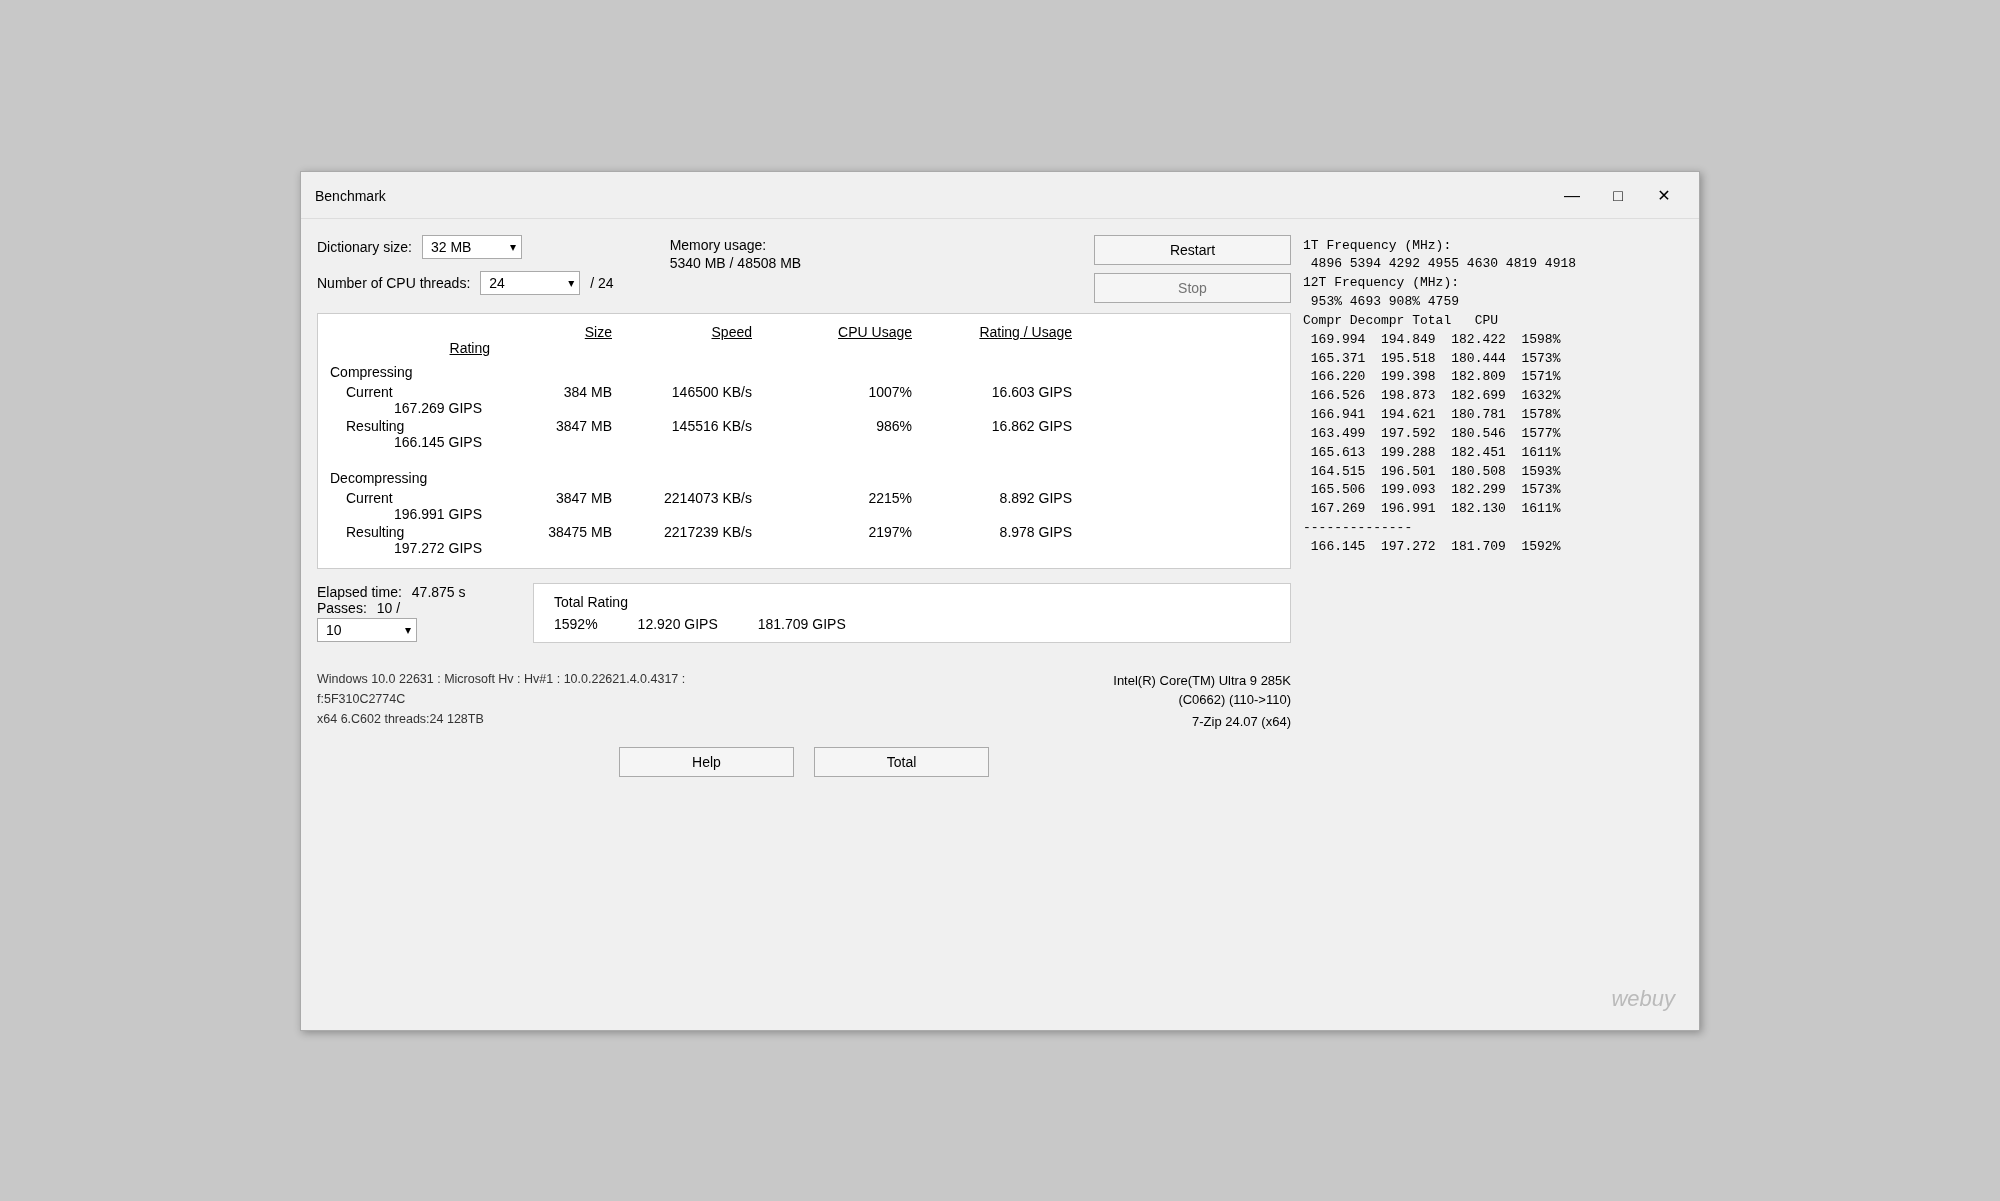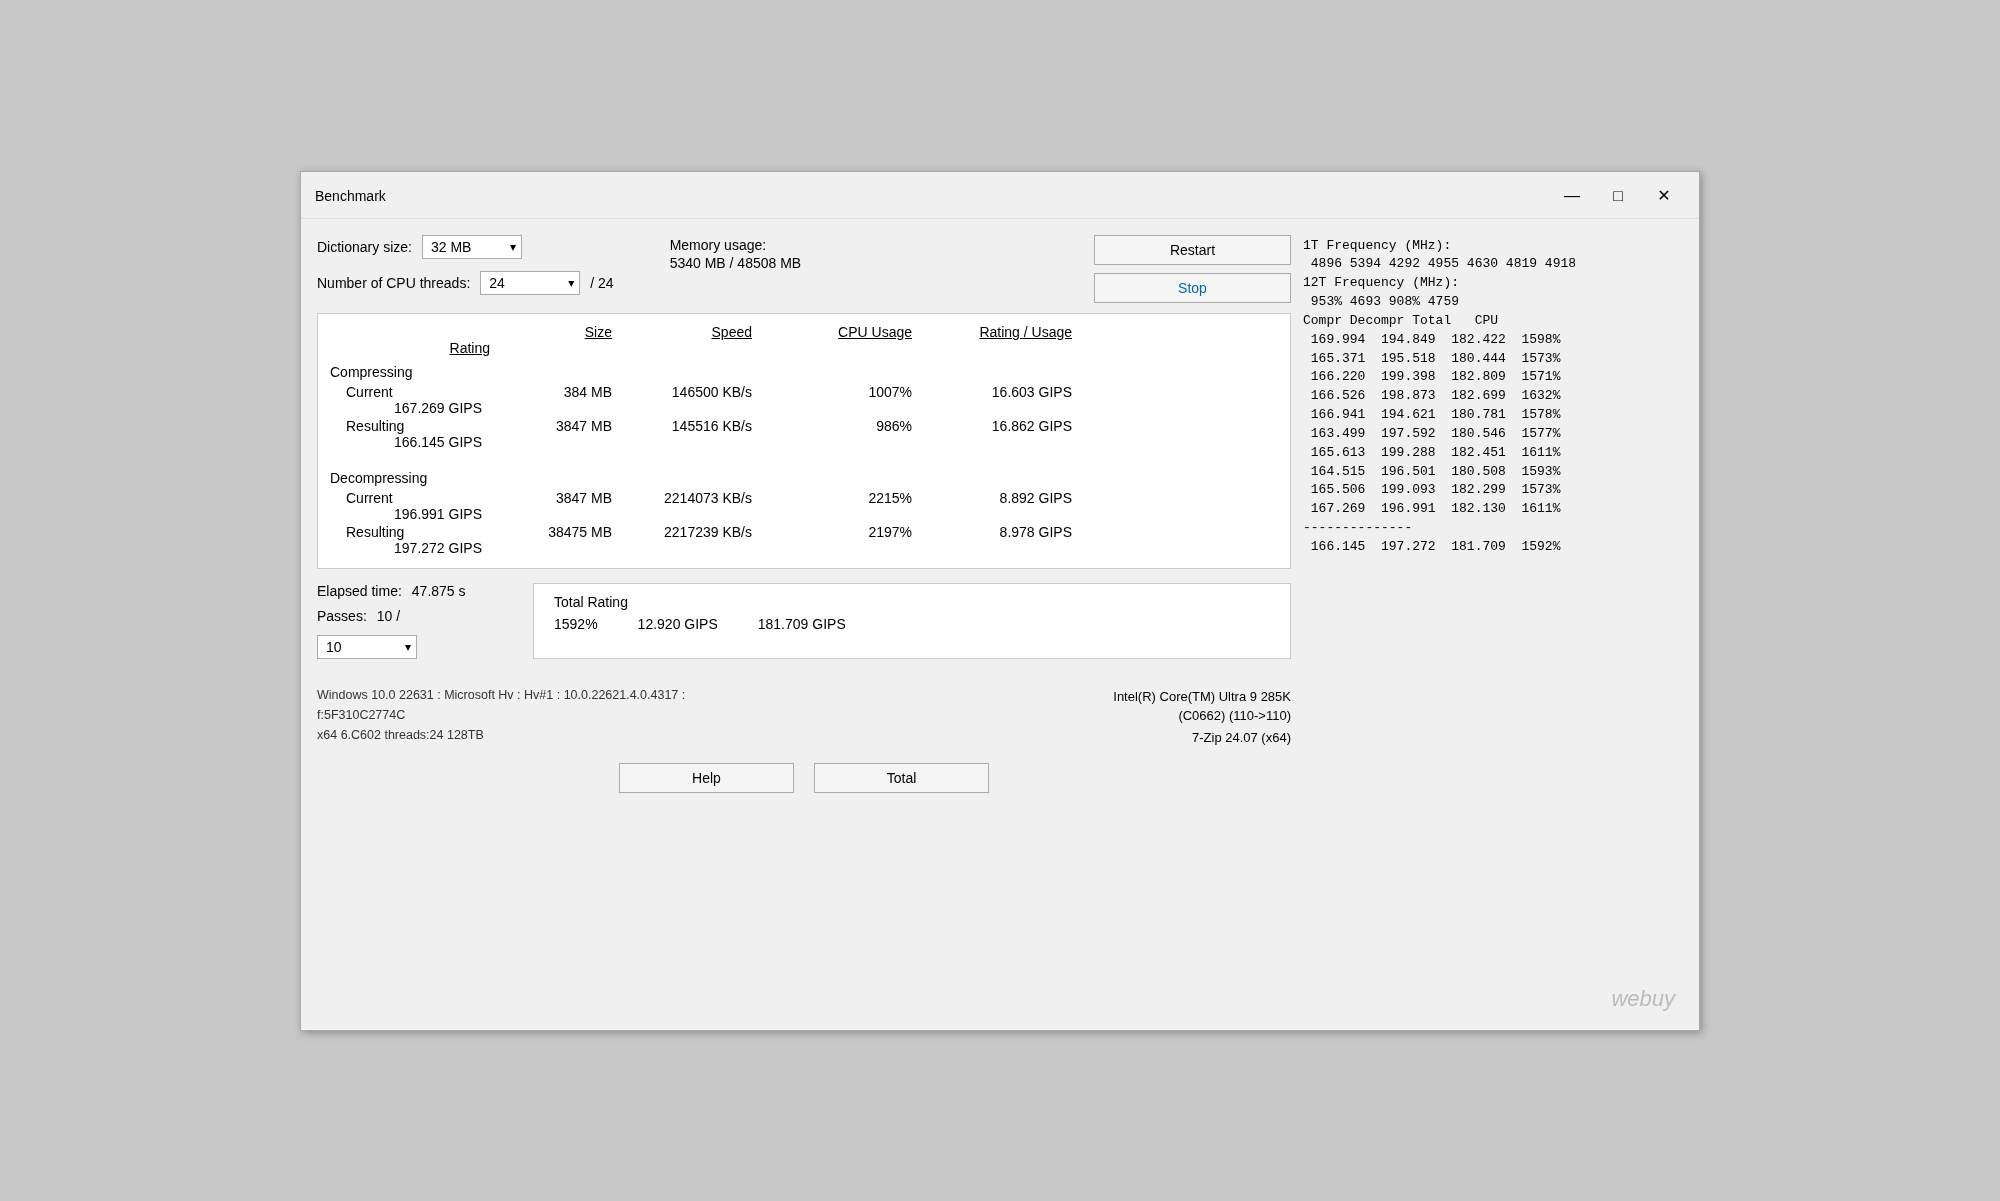--- a/index.html
+++ b/index.html
@@ -131,21 +131,21 @@
     .btn {
       border: 1px solid #aaa;
       background: #f5f5f5;
       padding: 6px 0;
       width: 197px;
       font-size: 14px;
       cursor: pointer;
       text-align: center;
     }
     .btn:disabled {
-      color: #0369a1;
+      color: #737373;
       cursor: default;
     }
     .slash-label { font-size: 14px; }
 
     .results-table {
       border: 1px solid #ccc;
       background: #fff;
       width: 100%;
       padding: 10px 12px;
     }
@@ -172,22 +172,23 @@
     }
 
     .bottom-section {
       display: flex;
       gap: 16px;
       margin-top: 4px;
     }
     .elapsed-panel {
       display: flex;
       flex-direction: column;
-      gap: 9px;
+      gap: 0;
       min-width: 200px;
+      justify-content: center;
     }
     .elapsed-row {
       display: flex;
       align-items: baseline;
       gap: 10px;
     }
     .elapsed-label { font-size: 14px; white-space: nowrap; }
     .elapsed-value { font-size: 14px; }
     .passes-row {
       display: flex;

